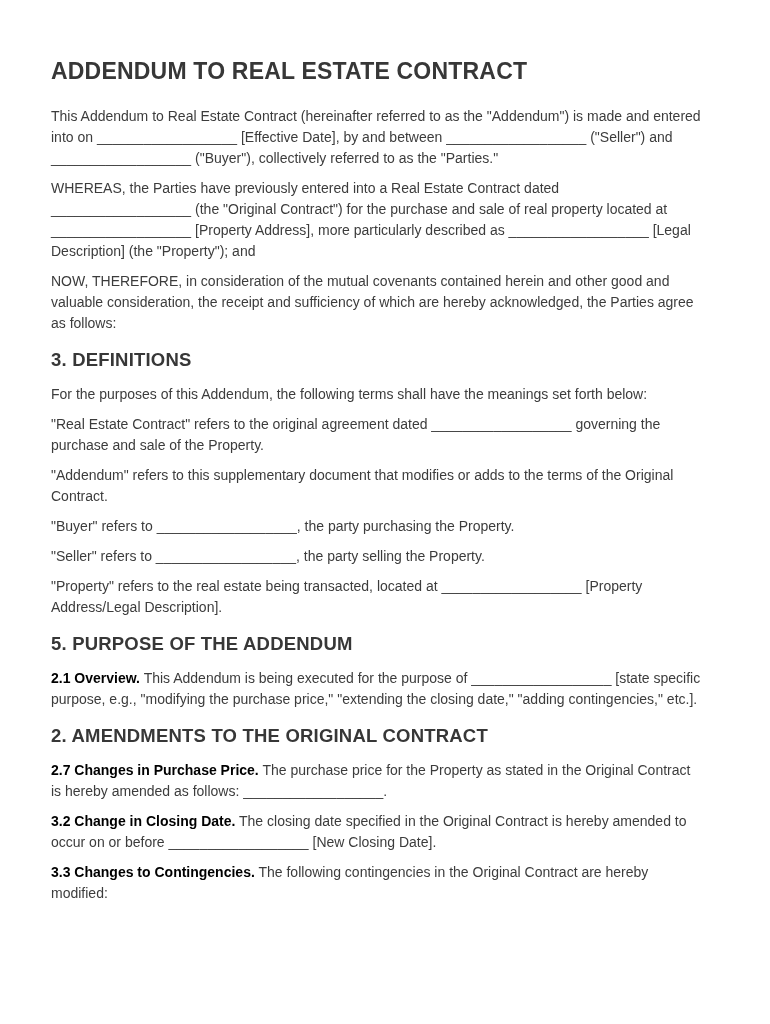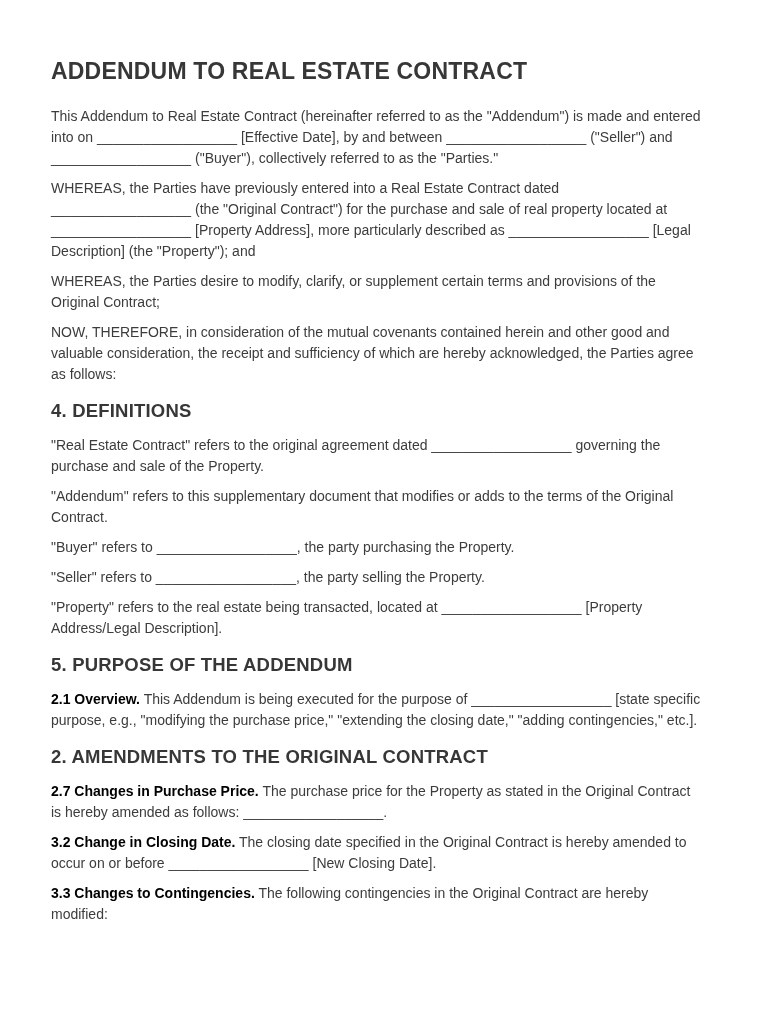--- a/index.html
+++ b/index.html
@@ -45,24 +45,24 @@
 </style>
 </head>
 <body>
 
 <div class="page">
 
   <h1 class="doc-title">ADDENDUM TO REAL ESTATE CONTRACT</h1>
 
   <p class="body-para">This Addendum to Real Estate Contract (hereinafter referred to as the "Addendum") is made and entered into on __________________ [Effective Date], by and between __________________ ("Seller") and __________________ ("Buyer"), collectively referred to as the "Parties."</p>
   <p class="body-para">WHEREAS, the Parties have previously entered into a Real Estate Contract dated __________________ (the "Original Contract") for the purchase and sale of real property located at __________________ [Property Address], more particularly described as __________________ [Legal Description] (the "Property"); and</p>
-  <p class="body-para">WHEREAS, the Parties desire to modify, clarify, or supplement certain terms and provisions of the Original Contract;</p>
   <p class="body-para">NOW, THEREFORE, in consideration of the mutual covenants contained herein and other good and valuable consideration, the receipt and sufficiency of which are hereby acknowledged, the Parties agree as follows:</p>
 
-  <h2 class="sec-heading">4. DEFINITIONS</h2>
+  <h2 class="sec-heading">3. DEFINITIONS</h2>
+  <p class="body-para">For the purposes of this Addendum, the following terms shall have the meanings set forth below:</p>
   <p class="body-para">"Real Estate Contract" refers to the original agreement dated __________________ governing the purchase and sale of the Property.</p>
   <p class="body-para">"Addendum" refers to this supplementary document that modifies or adds to the terms of the Original Contract.</p>
   <p class="body-para">"Buyer" refers to __________________, the party purchasing the Property.</p>
   <p class="body-para">"Seller" refers to __________________, the party selling the Property.</p>
   <p class="body-para">"Property" refers to the real estate being transacted, located at __________________ [Property Address/Legal Description].</p>
 
   <h2 class="sec-heading">5. PURPOSE OF THE ADDENDUM</h2>
   <p class="body-para"><strong>2.1 Overview.</strong> <span>This Addendum is being executed for the purpose of __________________ [state specific purpose, e.g., "modifying the purchase price," "extending the closing date," "adding contingencies," etc.].</span></p>
 
   <h2 class="sec-heading">2. AMENDMENTS TO THE ORIGINAL CONTRACT</h2>

